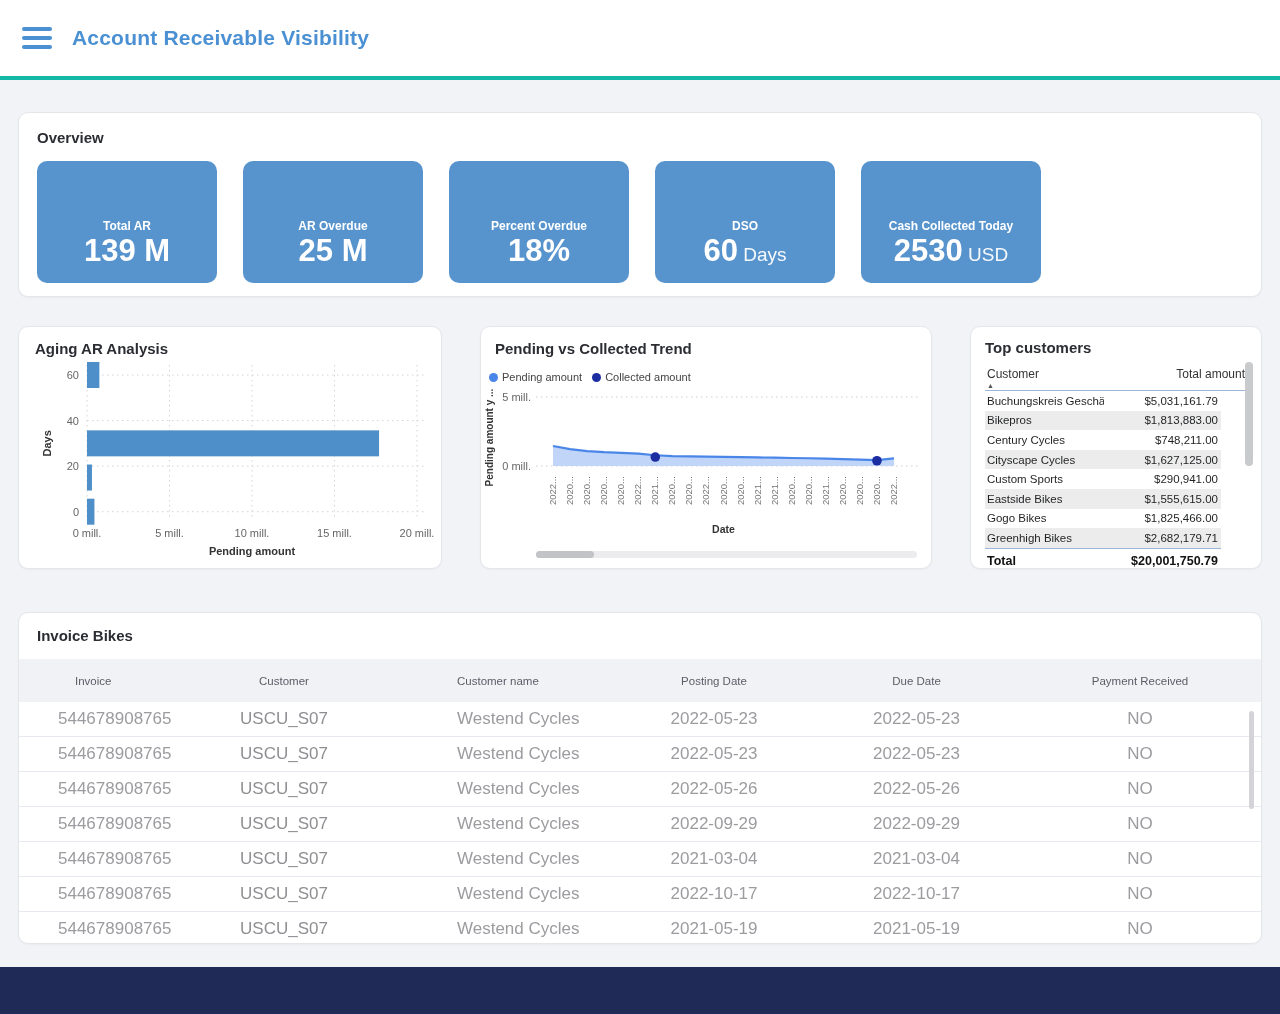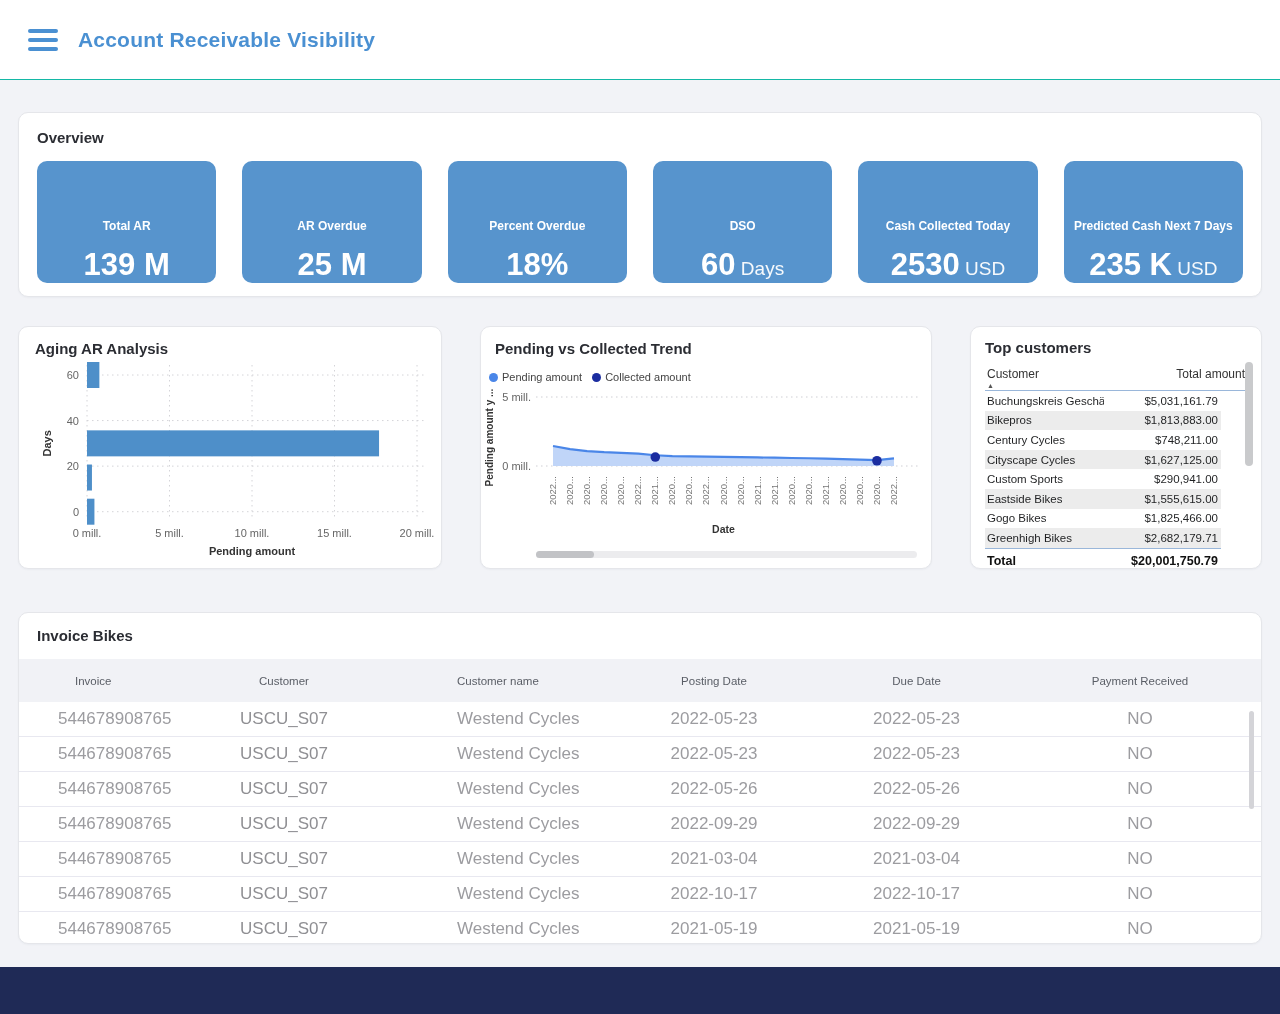--- a/index.html
+++ b/index.html
@@ -4,22 +4,22 @@
 <style>
   * { margin:0; padding:0; box-sizing:border-box; }
   html,body { width:1280px; height:1014px; overflow:hidden; }
   body {
     font-family:"Liberation Sans", sans-serif;
     background:#f2f3f7;
     position:relative;
   }
   
   .app-header {
-    height:80px; background:#ffffff; border-bottom:1px solid #14b8a6;
-    display:flex; align-items:center; padding-left:28px;
+    height:80px; background:#ffffff; border-bottom:4px solid #14b8a6;
+    display:flex; align-items:center; padding-left:22px;
   }
   .hamburger { width:30px; display:flex; flex-direction:column; gap:5px; cursor:pointer; }
   .hamburger span { display:block; height:4px; border-radius:2px; background:#4a90d2; }
   .app-title { color:#4a90d2; font-size:21px; font-weight:bold; margin-left:20px; letter-spacing:.2px; }
 
   
   .card {
     background:#fff; border:1px solid #e5e6ea; border-radius:10px;
     box-shadow:0 1px 2px rgba(30,40,70,.04);
     position:relative;
@@ -28,21 +28,21 @@
 
   
   .overview-card { margin:32px 18px 0 18px; height:185px; padding:16px 18px; }
   .kpi-row { display:flex; gap:26px; margin-top:15px; }
   .kpi-tile {
     width:180px; height:122px; border-radius:10px; background:#5794cd;
     color:#fff; display:flex; flex-direction:column; align-items:center;
     padding-top:26px;
   }
   .kpi-label { font-size:12px; font-weight:bold; white-space:nowrap;margin-top:32px; }
-  .kpi-value { margin-top:14px; font-size:31px; font-weight:bold; white-space:nowrap; }
+  .kpi-value { font-size:31px; font-weight:bold; white-space:nowrap; }
   .kpi-unit { font-size:19px; font-weight:normal; opacity:.95; }
 
   
   .row2 { display:flex; margin:29px 18px 0 18px; justify-content:space-between; }
   .aging-card   { width:424px; height:243px; padding:13px 16px; }
   .trend-card   { width:452px; height:243px; padding:13px 0 0 0; }
   .trend-card .card-title { padding-left:14px; }
   .customers-card { width:292px; height:243px; padding:12px 14px; }
 
   
@@ -118,24 +118,20 @@
         <div class="kpi-label">Percent Overdue</div>
         <div class="kpi-value">18%</div>
       </div>
       <div class="kpi-tile">
         <div class="kpi-label">DSO</div>
         <div class="kpi-value">60<span class="kpi-unit"> Days</span></div>
       </div>
       <div class="kpi-tile">
         <div class="kpi-label">Cash Collected Today</div>
         <div class="kpi-value">2530<span class="kpi-unit"> USD</span></div>
-      </div>
-      <div class="kpi-tile">
-        <div class="kpi-label">Predicted Cash Next 7 Days</div>
-        <div class="kpi-value">235 K<span class="kpi-unit"> USD</span></div>
       </div>
     </div>
 </section>
 
 <div class="row2">
 
   <section class="card aging-card">
     <h2 class="card-title">Aging AR Analysis</h2>
     <svg id="agingChart" width="406" height="204">
         <line x1="52" y1="8" x2="52" y2="162" stroke="#d4d4d8" stroke-width="1" stroke-dasharray="1.5 3.5"></line>

